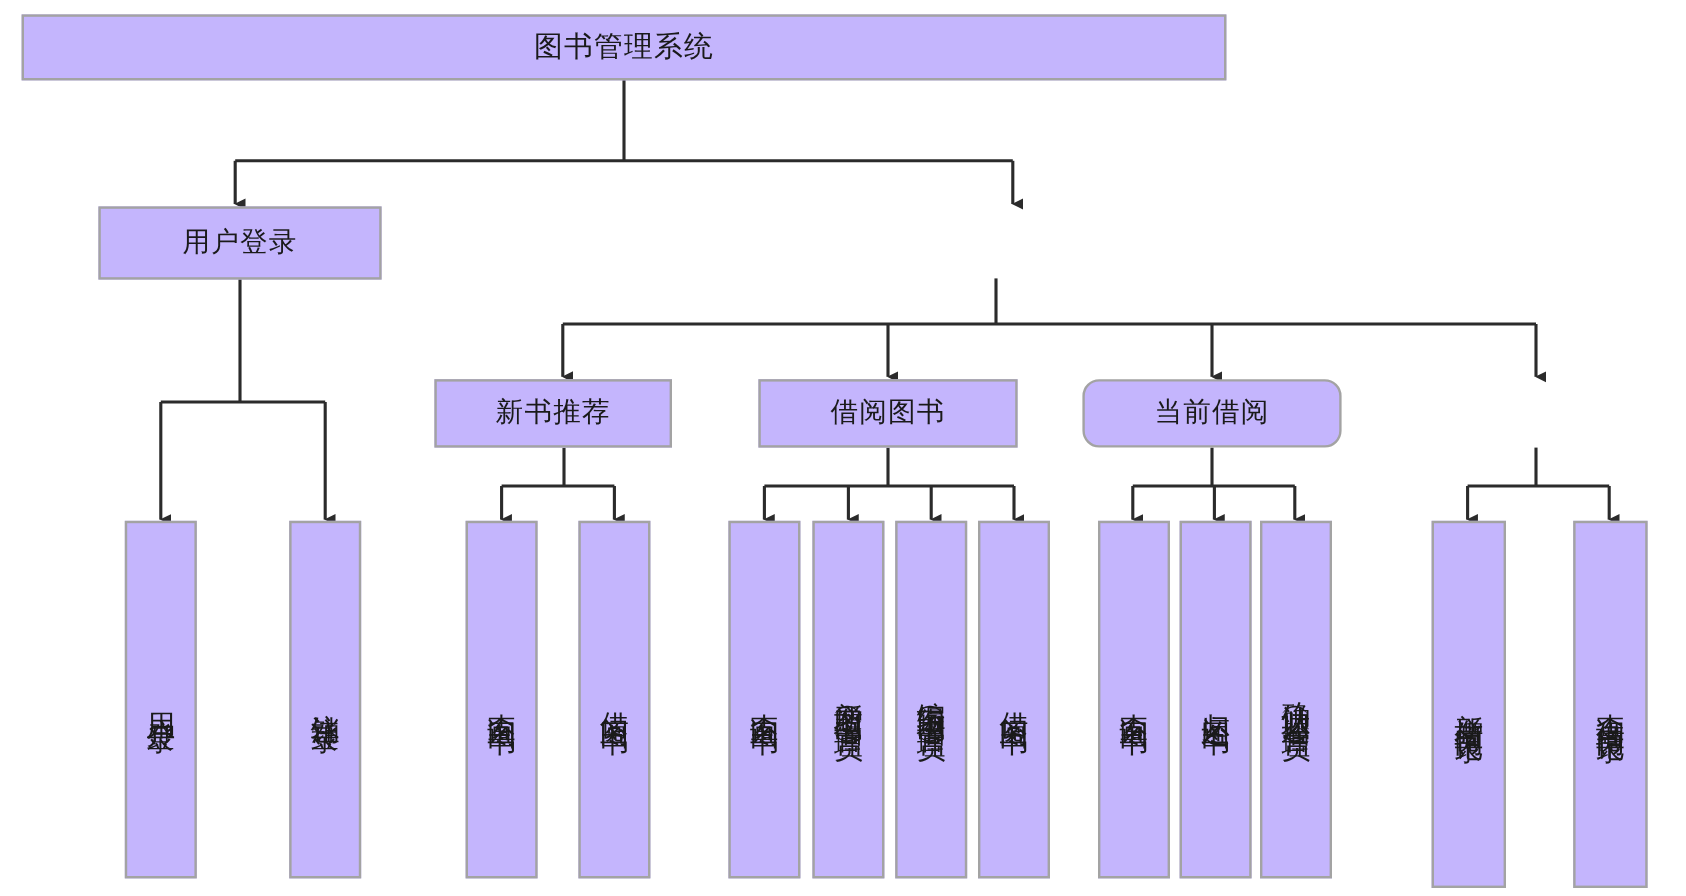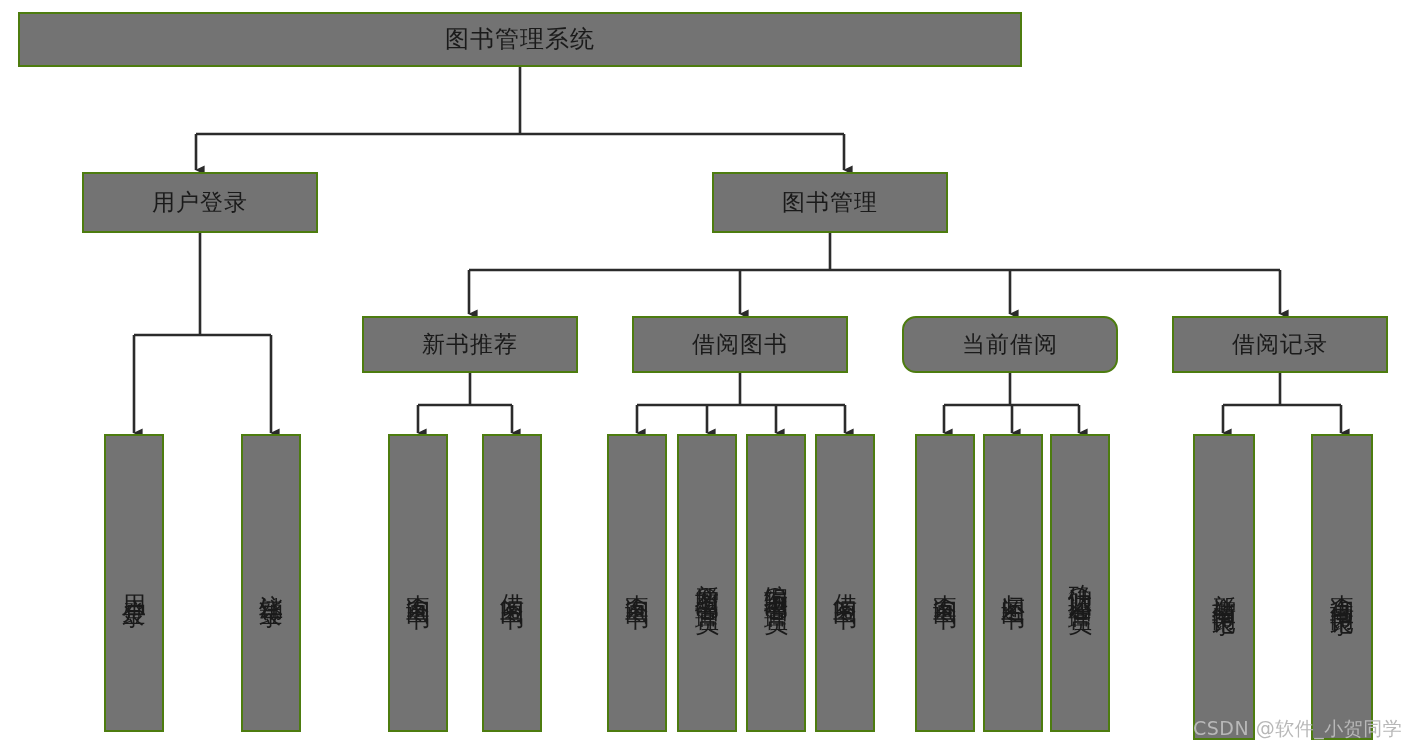--- a/index.html
+++ b/index.html
@@ -21,22 +21,22 @@
   #diagram-svg {
     position: absolute;
     left: 0;
     top: 0;
     width: 1405px;
     height: 747px;
   }
   .node {
     position: absolute;
     box-sizing: border-box;
-    background: #737373;
-    border: 2px solid #4d7c0f;
+    background: #c4b5fd;
+    border: 2px solid #a3a3a3;
     display: flex;
     align-items: center;
     justify-content: center;
     color: #1a1a1a;
   }
   .node-h {
     font-size: 23px;
     letter-spacing: 1px;
     line-height: 1.1;
     white-space: nowrap;
@@ -120,35 +120,29 @@
     </g>
   </svg>
 
   <div class="node node-h node-root" style="left:18px; top:12px; width:1004px; height:55px;">
     <span class="label">图书管理系统</span>
   </div>
 
   <div class="node node-h" style="left:82px; top:172px; width:236px; height:61px;">
     <span class="label">用户登录</span>
   </div>
-  <div class="node node-h" style="left:712px; top:172px; width:236px; height:61px;">
-    <span class="label">图书管理</span>
-  </div>
 
-  <div class="node node-h" style="left:362px; top:316px; width:216px; height:57px;">
+  <div class="node node-h" style="left:362px; top:316px; width:198px; height:57px;">
     <span class="label">新书推荐</span>
   </div>
   <div class="node node-h" style="left:632px; top:316px; width:216px; height:57px;">
     <span class="label">借阅图书</span>
   </div>
   <div class="node node-h" style="left:902px; top:316px; width:216px; height:57px;border-radius:14px;">
     <span class="label">当前借阅</span>
-  </div>
-  <div class="node node-h" style="left:1172px; top:316px; width:216px; height:57px;">
-    <span class="label">借阅记录</span>
   </div>
 
   <div class="node node-v" style="left:104px; top:434px; width:60px; height:298px;">
     <span class="label">用户登录</span>
   </div>
   <div class="node node-v" style="left:241px; top:434px; width:60px; height:298px;">
     <span class="label">注销登录</span>
   </div>
 
   <div class="node node-v" style="left:388px; top:434px; width:60px; height:298px;">
@@ -181,15 +175,14 @@
     <span class="label">确认归还（管理员）</span>
   </div>
 
   <div class="node node-v" style="left:1193px; top:434px; width:62px; height:306px;">
     <span class="label">新增借阅记录</span>
   </div>
   <div class="node node-v" style="left:1311px; top:434px; width:62px; height:306px;">
     <span class="label">查询借阅记录</span>
   </div>
 
-  <div class="watermark" style="left:1193px; top:716px;">CSDN @软件_小贺同学</div>
 
 </div>
 
 </body></html>

